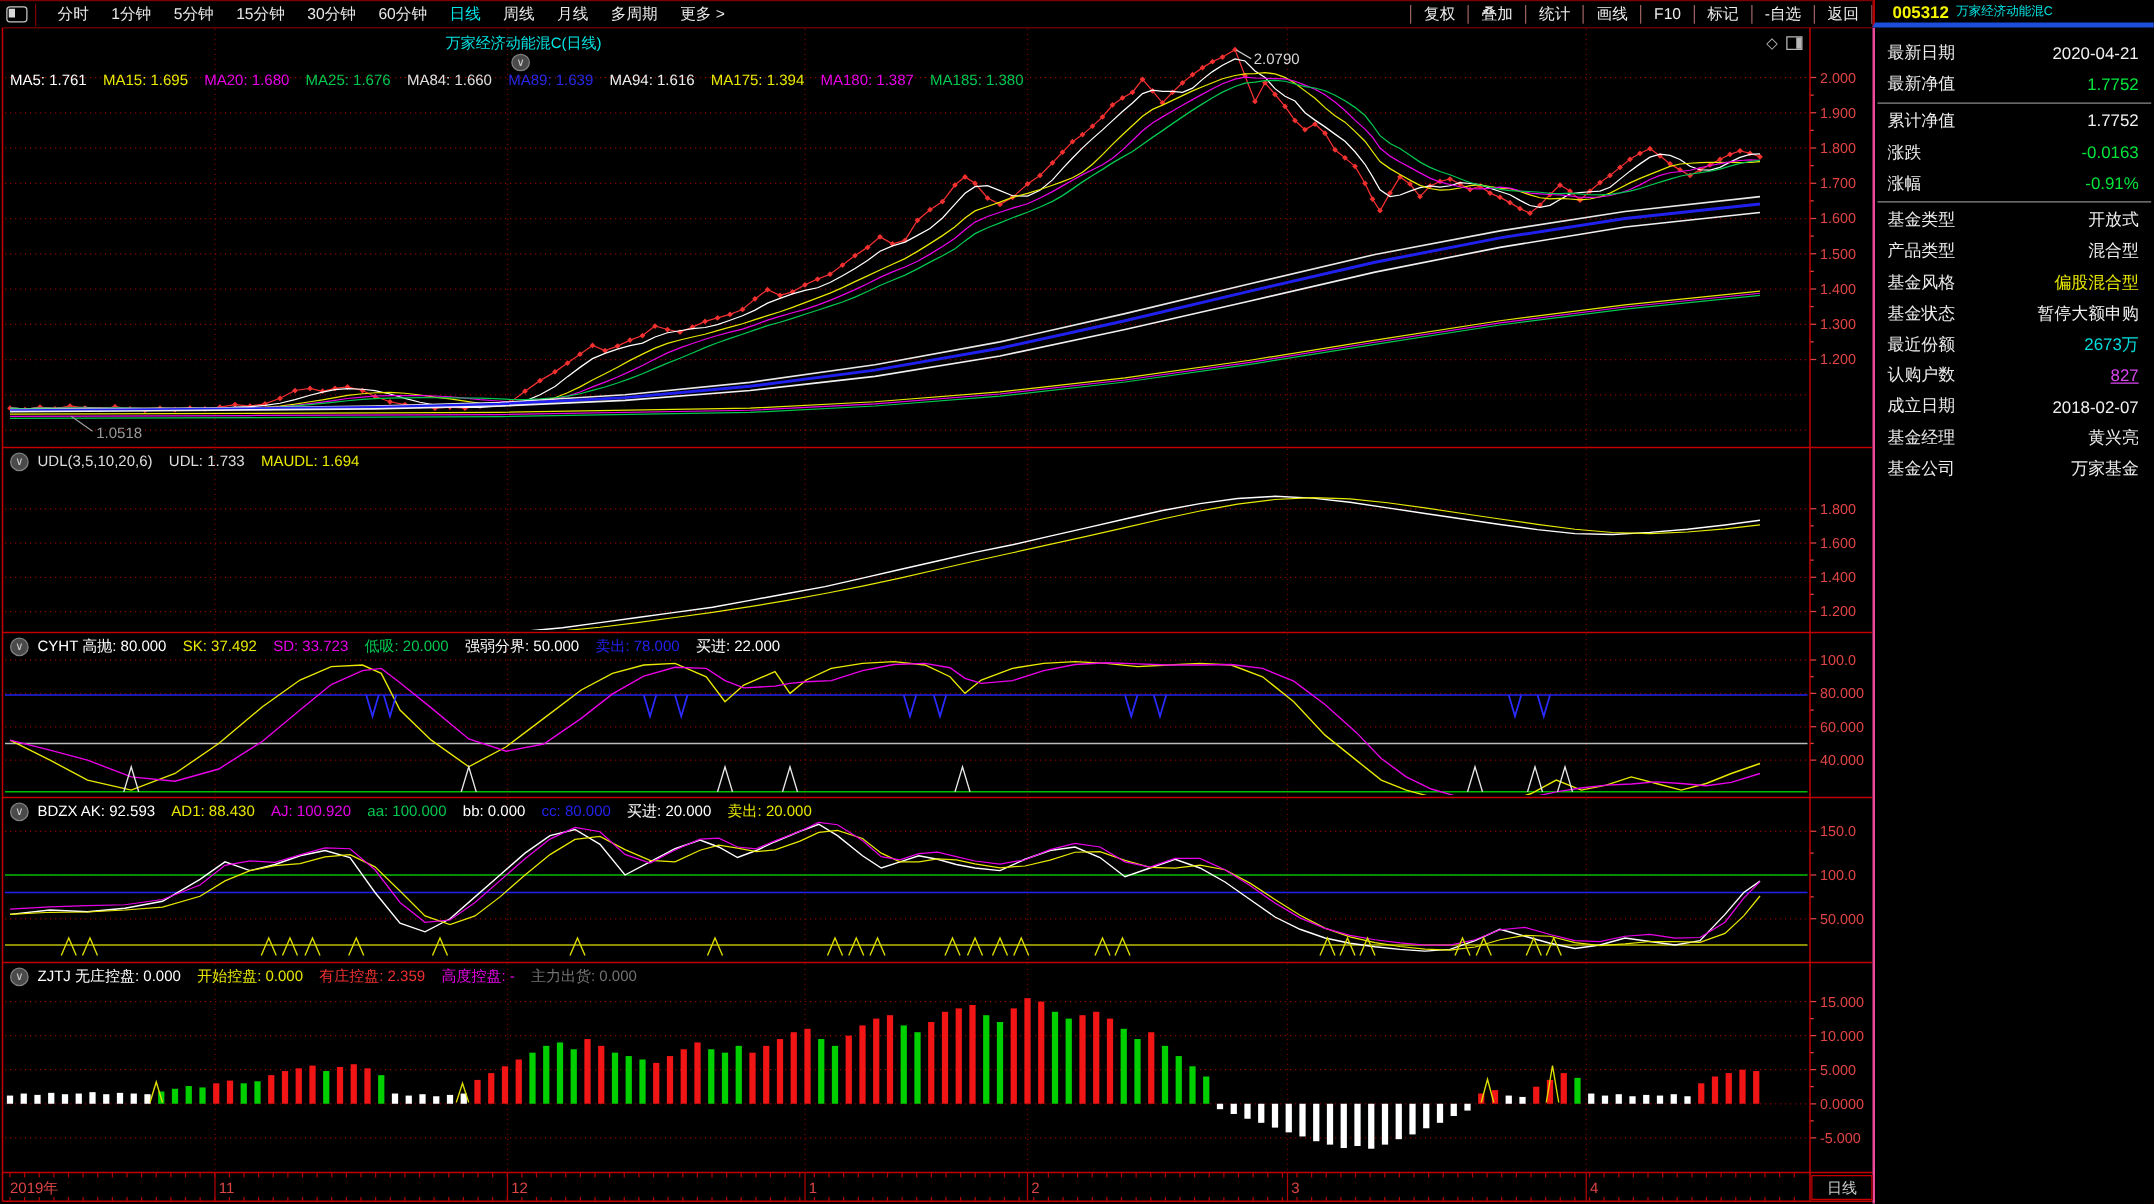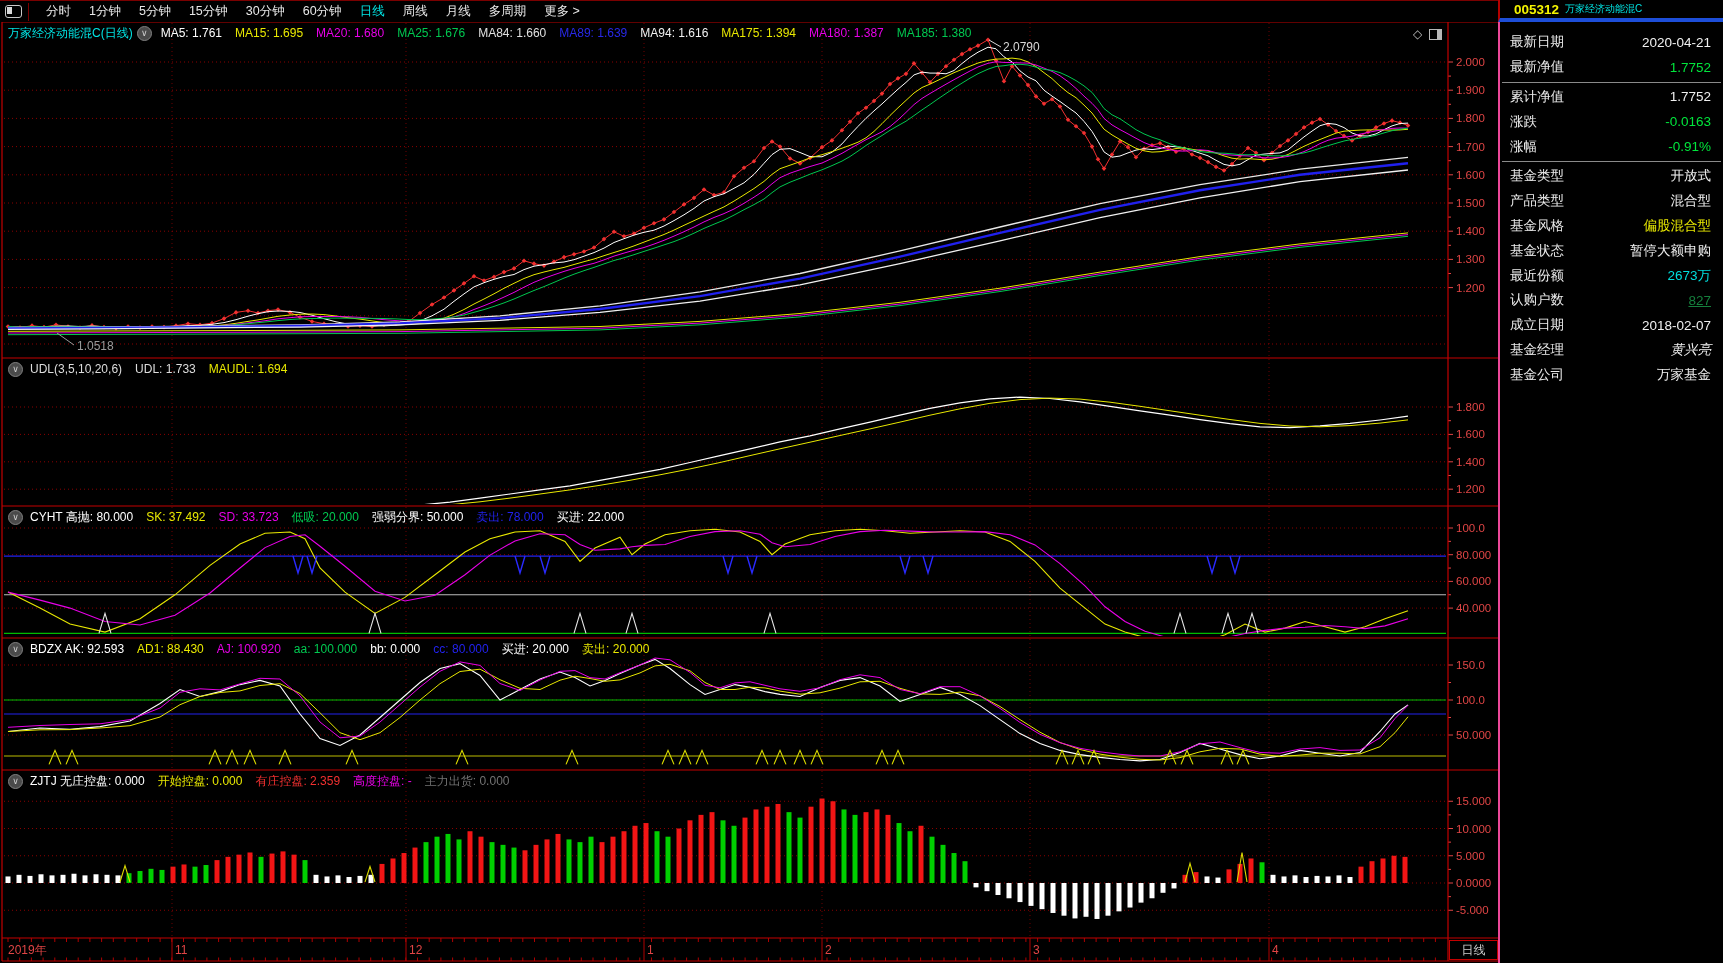--- a/index.html
+++ b/index.html
@@ -64,20 +64,30 @@
       <span class="mi">1分钟</span>
       <span class="mi">5分钟</span>
       <span class="mi">15分钟</span>
       <span class="mi">30分钟</span>
       <span class="mi">60分钟</span>
       <span class="mi active">日线</span>
       <span class="mi">周线</span>
       <span class="mi">月线</span>
       <span class="mi">多周期</span>
       <span class="mi">更多 &gt;</span>
+    </div>
+  <div class="tools">
+      <span class="ti">复权</span>
+      <span class="ti">叠加</span>
+      <span class="ti">统计</span>
+      <span class="ti">画线</span>
+      <span class="ti">F10</span>
+      <span class="ti">标记</span>
+      <span class="ti">-自选</span>
+      <span class="ti">返回</span>
     </div>
 </div>
 
 <div class="fundcell">
   <span class="fcode">005312</span>
   <span class="fname">万家经济动能混C</span>
 </div>
 
 <svg id="chart-svg" width="1723" height="963">
     <defs>
@@ -842,21 +852,21 @@
       <line x1="1269" y1="938" x2="1269" y2="961" stroke="#b00000"></line>
       <text x="1272" y="954" fill="#e04545" font-size="12">4</text>
     </g>
   </svg>
 
 <div class="cornericons">
   <span class="dmnd">◇</span>
   <span class="panelico"></span>
 </div>
 
-<div class="phead" style="left:8px;top:26px;">
+<div class="phead" style="left:8px;top:26px;flex-direction:column;">
   <span class="ptitle">万家经济动能混C(日线)</span>
   <span class="ddc after">∨</span>
   <span class="segs"><span class="seg" style="color: rgb(255, 255, 255);">MA5: 1.761</span><span class="seg" style="color: rgb(232, 232, 0);">MA15: 1.695</span><span class="seg" style="color: rgb(232, 0, 232);">MA20: 1.680</span><span class="seg" style="color: rgb(0, 200, 80);">MA25: 1.676</span><span class="seg" style="color: rgb(224, 224, 224);">MA84: 1.660</span><span class="seg" style="color: rgb(40, 40, 232);">MA89: 1.639</span><span class="seg" style="color: rgb(240, 240, 240);">MA94: 1.616</span><span class="seg" style="color: rgb(232, 232, 0);">MA175: 1.394</span><span class="seg" style="color: rgb(232, 0, 232);">MA180: 1.387</span><span class="seg" style="color: rgb(0, 200, 80);">MA185: 1.380</span></span>
 </div>
 <div class="phead" style="left:8px;top:362px;">
   <span class="ddc">∨</span>
   <span class="segs"><span class="seg" style="color: rgb(221, 221, 221);">UDL(3,5,10,20,6)</span><span class="seg" style="color: rgb(221, 221, 221);">UDL: 1.733</span><span class="seg" style="color: rgb(232, 232, 0);">MAUDL: 1.694</span></span>
 </div>
 <div class="phead" style="left:8px;top:510px;">
   <span class="ddc">∨</span>
@@ -909,29 +919,29 @@
     <div class="irow">
       <span class="il">基金状态</span>
       <span class="iv" style="color: rgb(240, 240, 240);">暂停大额申购</span>
     </div>
     <div class="irow">
       <span class="il">最近份额</span>
       <span class="iv" style="color: rgb(0, 222, 222);">2673万</span>
     </div>
     <div class="irow">
       <span class="il">认购户数</span>
-      <span class="iv" style="color: #15803d; text-decoration: underline;">827</span>
+      <span class="iv" style="color: #d946ef; text-decoration: underline;">827</span>
     </div>
     <div class="irow">
       <span class="il">成立日期</span>
       <span class="iv" style="color: rgb(240, 240, 240);">2018-02-07</span>
     </div>
     <div class="irow">
       <span class="il">基金经理</span>
-      <span class="iv" style="color: rgb(240, 240, 240); font-style: italic;">黄兴亮</span>
+      <span class="iv" style="color: rgb(240, 240, 240);">黄兴亮</span>
     </div>
     <div class="irow">
       <span class="il">基金公司</span>
       <span class="iv" style="color: rgb(240, 240, 240);">万家基金</span>
     </div>
   </div>
 
 <div class="periodbox">日线</div>
 
 </body></html>

